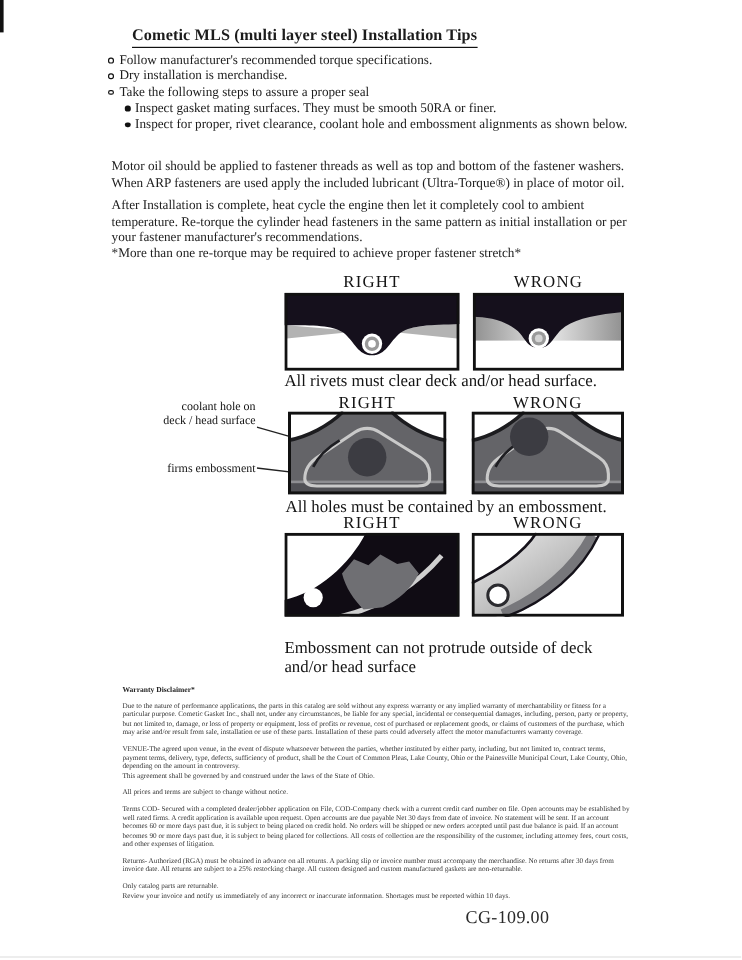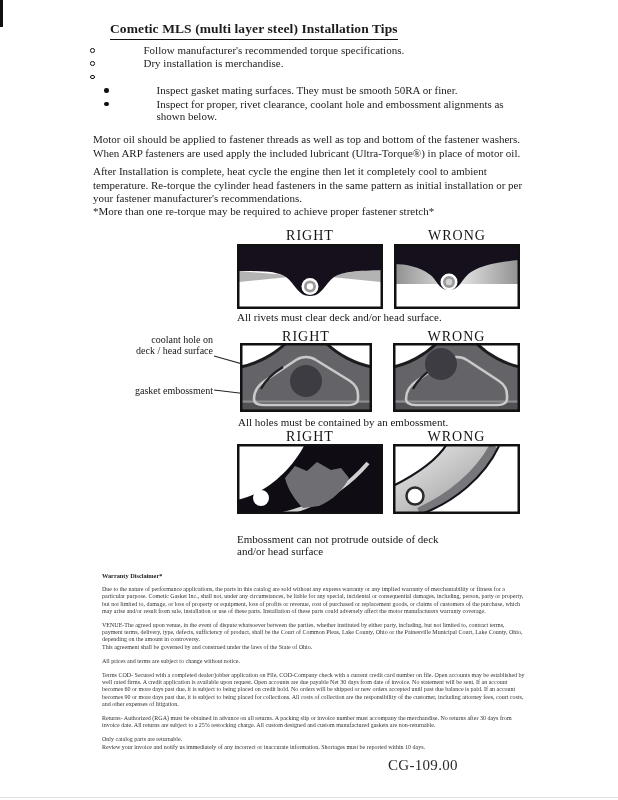--- a/index.html
+++ b/index.html
@@ -21,21 +21,21 @@
     position: absolute; left: 0; top: 797px; width: 618px; height: 1px;
     background: #e2e2e2;
   }
   .title {
     position: absolute; left: 110px; top: 21px;
     font-size: 13.5px; font-weight: bold; letter-spacing: 0.1px;
     border-bottom: 1.5px solid #111; padding-bottom: 2px;
     white-space: nowrap;
   }
   .bullets { position: absolute; left: 90px; top: 44px; width: 440px; }
-  .bullet-row { display: flex; align-items: flex-start; height: 13.4px; font-size: 11px; gap: 44px; }
+  .bullet-row { display: flex; align-items: flex-start; height: 13.4px; font-size: 11px; }
   .bullet-row.sub { margin-left: 14px; }
   .marker-hollow {
     flex: 0 0 auto; width: 4.5px; height: 4.5px; border: 1px solid #111;
     border-radius: 50%; margin: 4px 5px 0 0;
   }
   .marker-solid {
     flex: 0 0 auto; width: 4.5px; height: 4.5px; background: #111;
     border-radius: 50%; margin: 4px 4px 0 0;
   }
   .diesel-heading {
@@ -47,21 +47,21 @@
     font-size: 11px; line-height: 13.6px;
   }
   .p1 { top: 133px; }
   .p2 { top: 165px; }
   .p3 { top: 205px; }
   .rw-label {
     position: absolute; font-size: 14px; letter-spacing: 1px; color: #141414;
     text-align: center;
   }
   .diag { position: absolute; display: block; }
-  .caption { position: absolute; font-size: 11px; color: #141414; }
+  .caption { position: absolute; font-size: 14px; color: #141414; }
   .pre { white-space: pre-line; }
   .callout {
     position: absolute; left: 100px; width: 113px; text-align: right;
     font-size: 10px; line-height: 11px; color: #141414;
   }
   .leader-svg { position: absolute; left: 214px; top: 350px; }
   .disclaimer {
     position: absolute; left: 102px; top: 572px; width: 424px;
     font-size: 6px; line-height: 7.2px; color: #333;
   }
@@ -85,20 +85,21 @@
     <div class="bullet-row">
       <span class="marker-hollow"></span>
       <span>Follow manufacturer's recommended torque specifications.</span>
     </div>
     <div class="bullet-row">
       <span class="marker-hollow"></span>
       <span>Dry installation is merchandise.</span>
     </div>
     <div class="bullet-row">
       <span class="marker-hollow"></span>
+      <span>Take the following steps to assure a proper seal</span>
     </div>
     <div class="bullet-row sub">
       <span class="marker-solid"></span>
       <span>Inspect gasket mating surfaces.  They must be smooth 50RA or finer.</span>
     </div>
     <div class="bullet-row sub">
       <span class="marker-solid"></span>
       <span>Inspect for proper, rivet clearance, coolant hole and embossment alignments as shown below.</span>
     </div>
   </div>
@@ -143,21 +144,21 @@
     <rect x="1.25" y="1.25" width="123.5" height="62.5" fill="none" stroke="#111" stroke-width="2.5"></rect>
   </svg>
 
   <div class="caption" style="left:237px; top:311px;">All rivets must clear deck and/or head surface.</div>
 
   <div class="rw-label" style="left:240px; top:329px; width:132px;">RIGHT</div>
   <div class="rw-label" style="left:393px; top:329px; width:127px;">WRONG</div>
 
   <div class="callout pre" style="top:334px;">coolant hole on
 deck / head surface</div>
-  <div class="callout" style="top:385px;">gasket embossment</div>
+  <div class="callout" style="top:385px;">firms embossment</div>
 
   <svg class="leader-svg" width="92" height="52" viewBox="0 0 92 52">
     <line x1="0" y1="6" x2="88" y2="31" stroke="#222" stroke-width="1.1"></line>
     <line x1="0" y1="40" x2="50" y2="46" stroke="#222" stroke-width="1.1"></line>
   </svg>
 
   <svg class="diag" style="left:240px; top:343px;" width="132" height="69" viewBox="0 0 132 69">
     <rect width="132" height="69" fill="#646468"></rect>
     <rect y="60" width="132" height="9" fill="#505055"></rect>
     <rect y="57.5" width="132" height="2" fill="#8e8e92"></rect>

